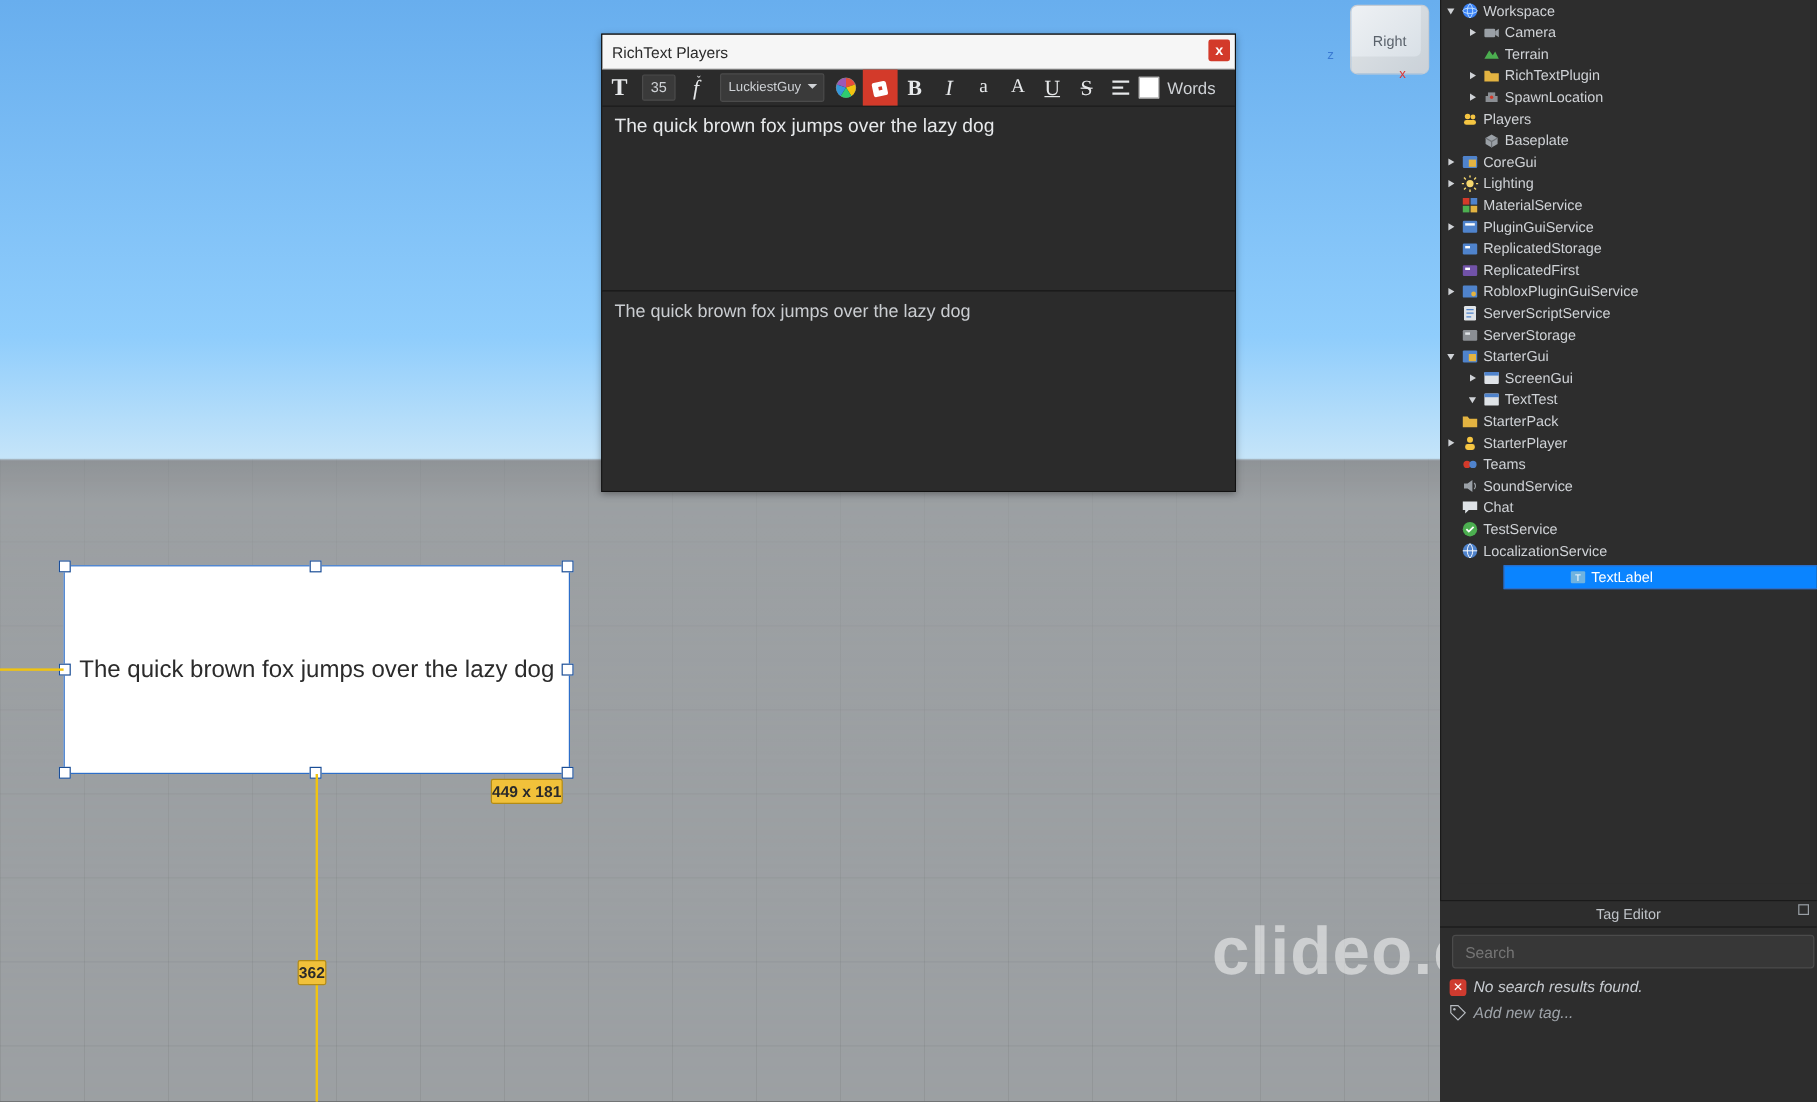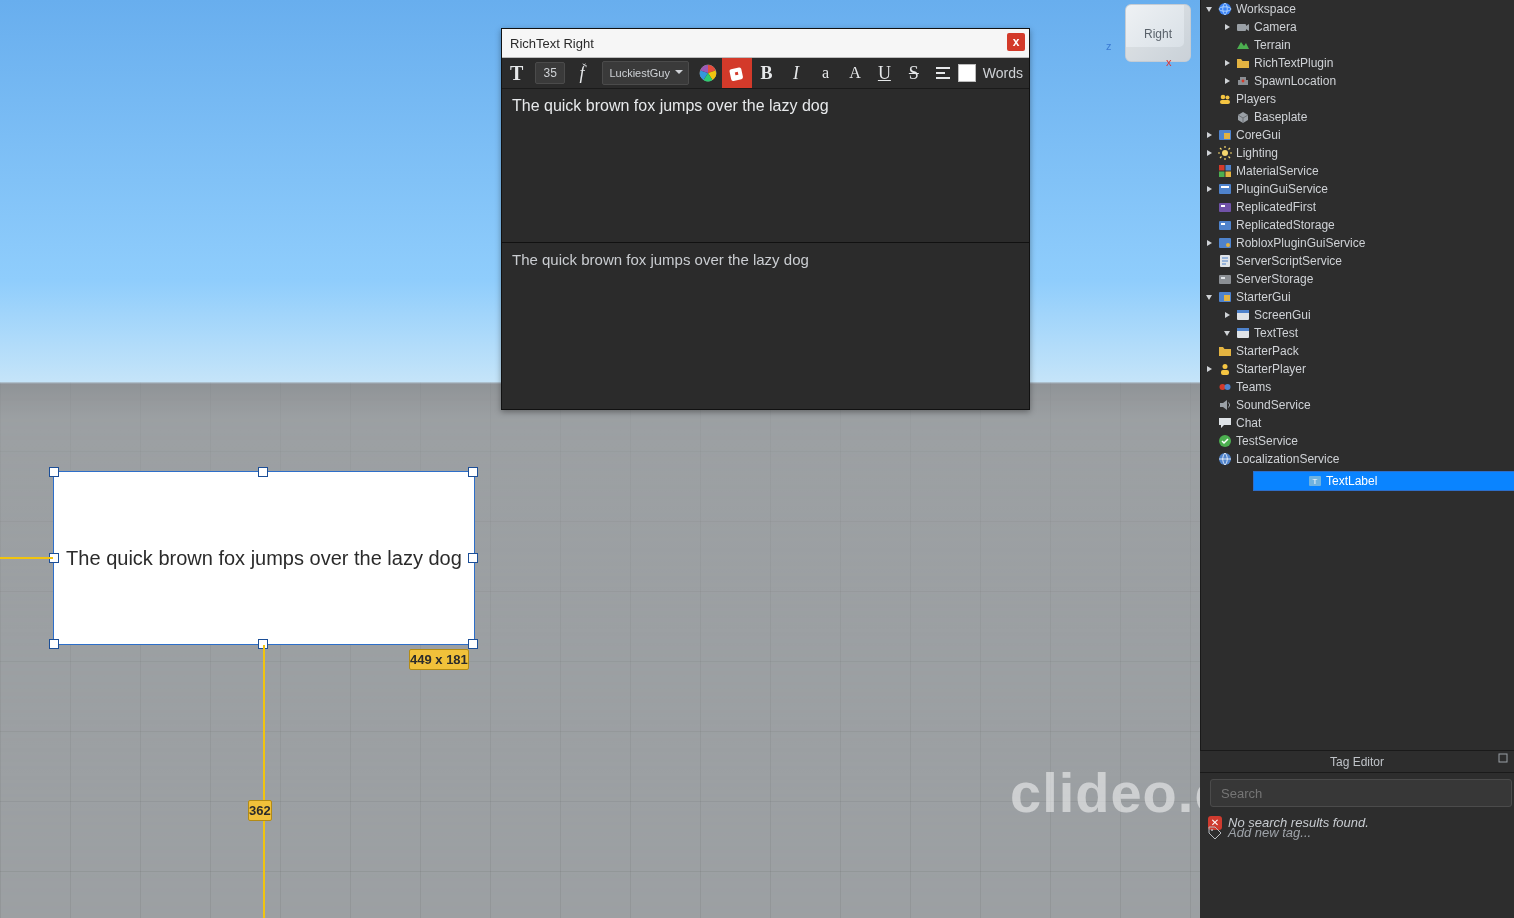--- a/index.html
+++ b/index.html
@@ -46,36 +46,36 @@
   
   .tagedit-title{position:absolute;left:0;top:750px;width:100%;height:22px;background:#2d2d2d;border-top:1px solid #1a1a1a;
     display:flex;align-items:center;justify-content:center;color:#bfc3c8;font-size:12px}
   .pin{position:absolute;right:6px;top:753px;color:#9aa0a6;font-size:11px}
   .tagedit-body{position:absolute;left:0;top:772px;width:100%;height:146px;background:#2d2d2d;border-top:1px solid #1a1a1a}
   .search{position:absolute;left:10px;top:6px;width:calc(100% - 12px);height:28px;background:#373737;border:1px solid #4b4b4b;border-radius:3px;
     display:flex;align-items:center;padding:0 8px;box-sizing:border-box}
   .search input{flex:1;background:none;border:none;outline:none;color:#cfd2d6;font-size:13px}
   .noresult{position:absolute;left:8px;top:42px;display:flex;align-items:center;gap:6px;font-size:13px;font-style:italic;color:#c8ccd1}
   .noresult .x{width:14px;height:14px;border-radius:3px;background:#cf3b2f;color:#fff;display:flex;align-items:center;justify-content:center;font-size:10px;font-style:normal}
-  .addtag{position:absolute;left:8px;top:52px;display:flex;align-items:flex-end;gap:6px;font-size:13px;color:#9ea3a9;font-style:italic}
+  .addtag{position:absolute;left:8px;top:63px;display:flex;align-items:flex-end;gap:6px;font-size:13px;color:#9ea3a9;font-style:italic}
   .addtag .tagico{width:14px;height:14px;color:#b7bbc0}
   
   .rtewin{position:absolute;left:501px;top:28px;width:527px;background:#2b2b2b;border:1px solid #111;box-shadow:0 2px 6px rgba(0,0,0,.35)}
   .rtetitle{height:28px;background:#f6f6f6;color:#2b2b2b;font-size:13px;display:flex;align-items:center;padding:0 8px;border-bottom:1px solid #bdbdbd}
   .rteclose{position:absolute;right:4px;top:4px;width:18px;height:18px;background:#d33a2a;color:#fff;border-radius:2px;
     display:flex;align-items:center;justify-content:center;font-size:12px;font-weight:700;cursor:pointer}
   .toolbar{height:30px;background:#2b2b2b;display:flex;align-items:center;border-bottom:1px solid #1a1a1a}
   .tbtn{width:30px;height:30px;display:flex;align-items:center;justify-content:center;color:#e6e8ea;cursor:pointer;font-family:Georgia,serif}
   .tbtn.active{background:#d33a2a}
   .tsize{width:28px;height:20px;background:#3a3a3a;color:#cfd2d6;font-size:12px;display:flex;align-items:center;justify-content:center;margin:0 4px;border:1px solid #4b4b4b;border-radius:2px}
   .tfont{height:22px;background:#3a3a3a;border:1px solid #4b4b4b;border-radius:2px;color:#cfd2d6;font-size:11px;
     display:flex;align-items:center;padding:0 18px 0 6px;position:relative;margin:0 4px;cursor:pointer}
   .tfont::after{content:"";position:absolute;right:5px;top:8px;border:4px solid transparent;border-top-color:#cfd2d6}
   .colbox{width:16px;height:16px;border:1px solid #bbb;background:#fff;margin-right:5px}
-  .words{color:#cfd2d6;font-size:14px;margin-left:2px;margin-right:6px}
+  .words{color:#cfd2d6;font-size:14px;margin-left:2px;margin-right:16px}
   .pane{height:145px;background:#2b2b2b;color:#e7e9eb;padding:8px 10px 0 10px;font-size:16px;border-bottom:1px solid #111}
   .pane2{height:158px;background:#2b2b2b;color:#cacdd1;padding:8px 10px 0 10px;font-size:15px}
   
   .wm{position:absolute;left:1010px;top:760px;font-size:56px;font-weight:700;letter-spacing:1px;
     color:rgba(255,255,255,.5);font-family:Arial,Helvetica,sans-serif}
 </style>
 </head>
 <body>
 
 <div class="viewport">
@@ -106,21 +106,21 @@
   <div class="tag" style="left:248px;top:800px">362</div>
 
   <div class="wm">clideo.com</div>
 
   <svg class="cursor" viewBox="0 0 14 18">
     <path d="M1 1 L1 14 L4.5 11 L7 17 L9 16 L6.5 10.5 L11 10.5 Z" fill="#fff" stroke="#000"></path>
   </svg>
 </div>
 
 <div class="rtewin">
-  <div class="rtetitle">RichText Right</div>
+  <div class="rtetitle">RichText Players</div>
   <div class="rteclose">x</div>
 
   <div class="toolbar">
     <div class="tbtn" style="font-size:20px;font-weight:700">T</div>
     <div class="tsize">35</div>
     <div class="tbtn">
       <span style="font-style:italic;font-family:Georgia,serif;font-size:18px">f</span>
       <span style="font-size:10px;position:relative;top:-6px;left:-2px">ˇ</span>
     </div>
     <div class="tfont">LuckiestGuy</div>
@@ -327,36 +327,36 @@
             <rect x="3" y="4" width="8" height="2" fill="#fff"></rect>
           </svg>
         </span>
         <span class="lbl">PluginGuiService</span>
       </div>
       <div class="row">
         <span class="pad" style="width:4px"></span>
         <span class="arr"></span>
         <span class="ico">
           <svg width="14" height="14" viewBox="0 0 14 14">
+            <rect x="1" y="3" width="12" height="9" rx="1" fill="#4f83cc"></rect>
+            <rect x="3" y="5" width="4" height="2" fill="#fff"></rect>
+          </svg>
+        </span>
+        <span class="lbl">ReplicatedStorage</span>
+      </div>
+      <div class="row">
+        <span class="pad" style="width:4px"></span>
+        <span class="arr"></span>
+        <span class="ico">
+          <svg width="14" height="14" viewBox="0 0 14 14">
             <rect x="1" y="3" width="12" height="9" rx="1" fill="#7152a8"></rect>
             <rect x="3" y="5" width="4" height="2" fill="#fff"></rect>
           </svg>
         </span>
         <span class="lbl">ReplicatedFirst</span>
-      </div>
-      <div class="row">
-        <span class="pad" style="width:4px"></span>
-        <span class="arr"></span>
-        <span class="ico">
-          <svg width="14" height="14" viewBox="0 0 14 14">
-            <rect x="1" y="3" width="12" height="9" rx="1" fill="#4f83cc"></rect>
-            <rect x="3" y="5" width="4" height="2" fill="#fff"></rect>
-          </svg>
-        </span>
-        <span class="lbl">ReplicatedStorage</span>
       </div>
       <div class="row">
         <span class="pad" style="width:4px"></span>
         <span class="arr">
           <svg width="10" height="10">
             <path d="M3 2 L8 5 L3 8 Z" fill="#cfd2d6"></path>
           </svg>
         </span>
         <span class="ico">
           <svg width="14" height="14" viewBox="0 0 14 14">

